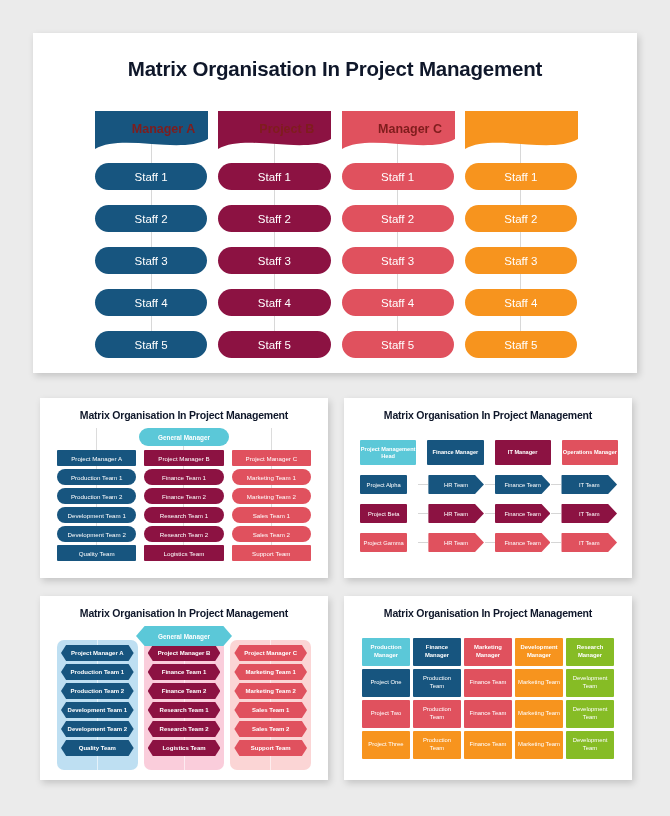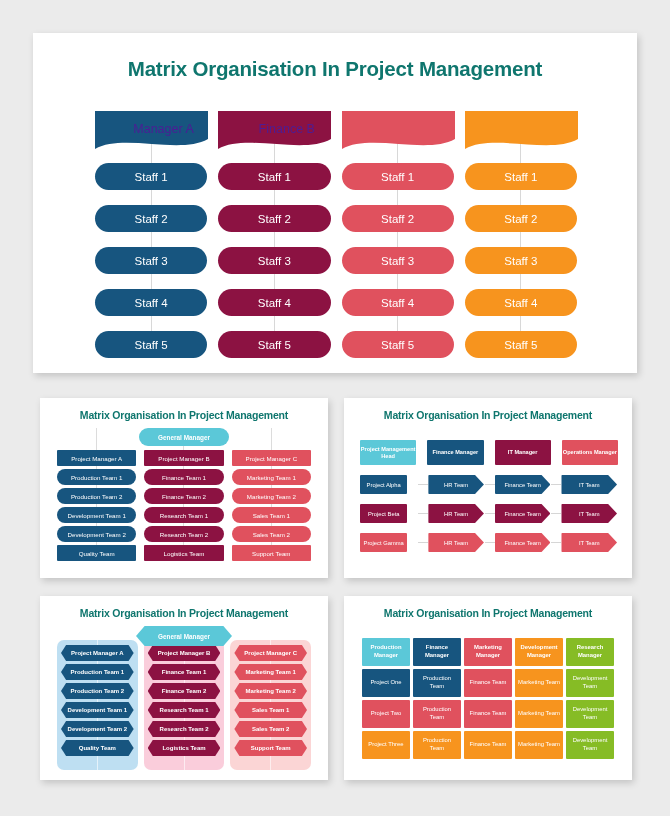--- a/index.html
+++ b/index.html
@@ -23,21 +23,21 @@
   
   .card {
     position: absolute;
     background: #ffffff;
     box-shadow: 2px 3px 7px rgba(0,0,0,0.17);
   }
 
   .card-title {
     text-align: center;
     font-weight: bold;
-    color: #0f766e;
+    color: #0f172a;
     letter-spacing: -0.2px;
     white-space: nowrap;
   }
 
   
   #slide-main { left: 33px; top: 33px; width: 604px; height: 340px; }
   #slide-main .card-title { font-size: 20.5px; margin-top: 24px; }
 
   .hero-cols {
     position: absolute;
@@ -60,21 +60,21 @@
   
   .mgr {
     position: relative;
     height: 45px;
     margin-bottom: 7px;
   }
   .mgr svg { position: absolute; left: 0; top: 0; width: 113px; height: 45px; display: block; }
   .mgr span {
     position: absolute; left: 0; top: 0; width: 137px; height: 36px;
     display: flex; align-items: center; justify-content: center;
-    color: #4c1d95; font-size: 12.5px; font-weight: normal;
+    color: #7f1d1d; font-size: 12.5px; font-weight: bold;
     z-index: 2;
   }
 
   .staff {
     position: relative;
     height: 27px;
     border-radius: 14px;
     display: flex; align-items: center; justify-content: center;
     color: #ffffff; font-size: 11.5px;
     margin-bottom: 15px;
@@ -233,34 +233,35 @@
           <div class="staff" style="background: rgb(23, 85, 127);">Staff 3</div>
           <div class="staff" style="background: rgb(23, 85, 127);">Staff 4</div>
           <div class="staff" style="background: rgb(23, 85, 127);">Staff 5</div>
         </div>
         <div class="hero-col">
           <div class="spine"></div>
           <div class="mgr">
             <svg viewBox="0 0 113 45" preserveAspectRatio="none">
               <path d="M0,0 H113 V28 C85,44 28,22 0,38 Z" fill="#8c1242"></path>
             </svg>
-            <span>Finance B</span>
+            <span>Project B</span>
           </div>
           <div class="staff" style="background: rgb(140, 18, 66);">Staff 1</div>
           <div class="staff" style="background: rgb(140, 18, 66);">Staff 2</div>
           <div class="staff" style="background: rgb(140, 18, 66);">Staff 3</div>
           <div class="staff" style="background: rgb(140, 18, 66);">Staff 4</div>
           <div class="staff" style="background: rgb(140, 18, 66);">Staff 5</div>
         </div>
         <div class="hero-col">
           <div class="spine"></div>
           <div class="mgr">
             <svg viewBox="0 0 113 45" preserveAspectRatio="none">
               <path d="M0,0 H113 V28 C85,44 28,22 0,38 Z" fill="#e0515e"></path>
             </svg>
+            <span>Manager C</span>
           </div>
           <div class="staff" style="background: rgb(224, 81, 94);">Staff 1</div>
           <div class="staff" style="background: rgb(224, 81, 94);">Staff 2</div>
           <div class="staff" style="background: rgb(224, 81, 94);">Staff 3</div>
           <div class="staff" style="background: rgb(224, 81, 94);">Staff 4</div>
           <div class="staff" style="background: rgb(224, 81, 94);">Staff 5</div>
         </div>
         <div class="hero-col">
           <div class="spine"></div>
           <div class="mgr">

